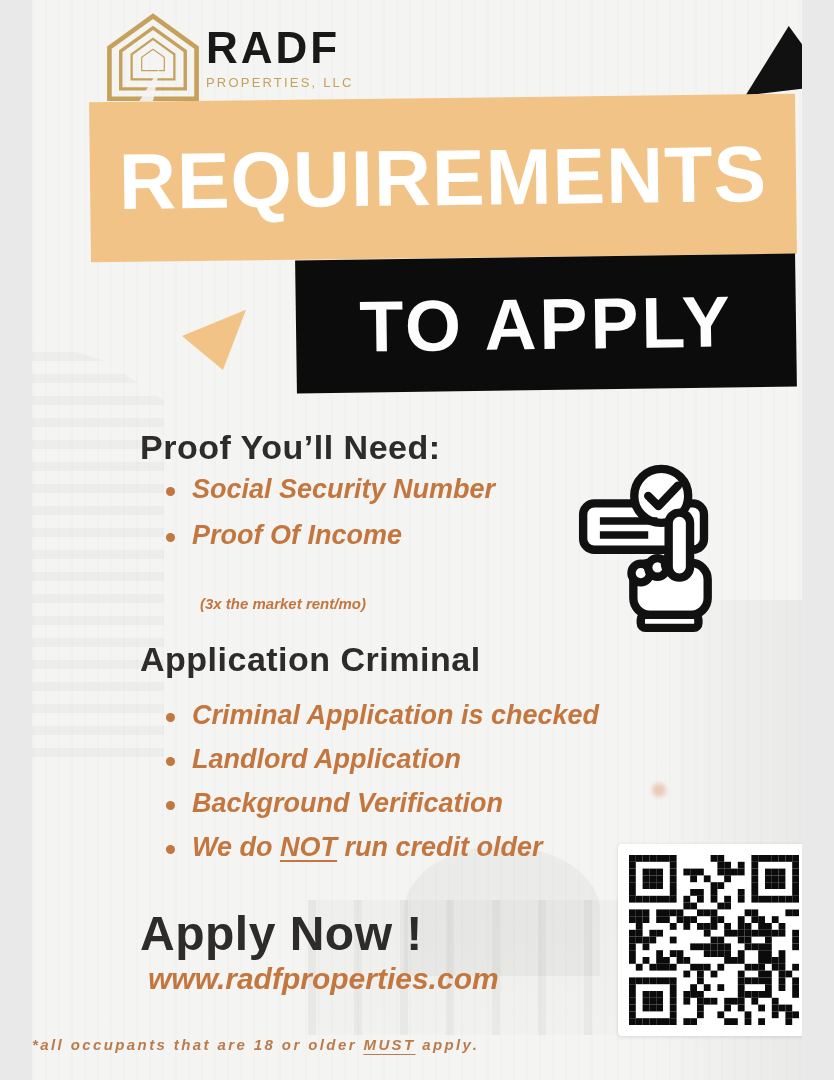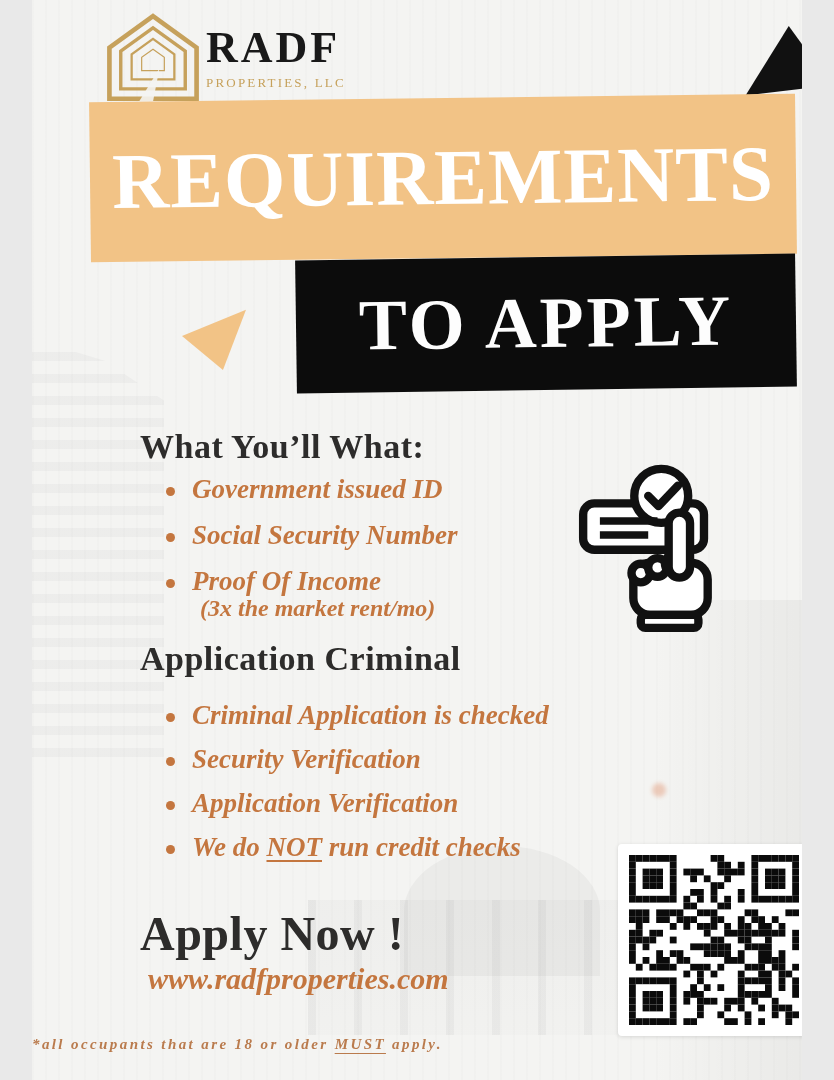--- a/index.html
+++ b/index.html
@@ -2,21 +2,21 @@
 <html style="--tan: #F2C386; --orange: #C4763F; --banner-black: #0C0C0C; --heading-dark: #2D2C2B; --gold: #C6A15B;"><head>
 <meta charset="utf-8">
 <style>
   html,body{margin:0;padding:0;background:#e9e9e9;}
   .page{
     position:relative;
     width:770px;height:1080px;
     margin:0 auto;
     overflow:hidden;
     background:#f4f4f2;
-    font-family:Liberation Serif, serif;
+    font-family:Liberation Sans, sans-serif;
   }
   
   .bg-stripes{
     position:absolute;inset:0;
     background:repeating-linear-gradient(90deg, rgba(0,0,0,0.013) 0 2px, transparent 2px 13px);
     pointer-events:none;
   }
   .bg-left-tower{
     position:absolute;left:0;top:330;width:132px;height:440px;
     top:330px;
@@ -101,21 +101,21 @@
     white-space:nowrap;
   }
   ul.flyer-list.need li{margin-bottom:15px;}
   ul.flyer-list.proc li{margin-bottom:13px;}
   ul.flyer-list li::before{
     content:"";position:absolute;left:2px;top:13px;width:9px;height:9px;border-radius:50%;
     background:var(--orange,#C4763F);
   }
   .need-note{
     position:absolute;left:168px;top:595px;
-    font-size:24px;font-weight:700;font-style:italic;color:var(--orange,#C4763F);
+    font-size:15px;font-weight:700;font-style:italic;color:var(--orange,#C4763F);
     white-space:nowrap;
   }
   .u{ text-decoration:underline; text-underline-offset:4px; }
   .website{
     position:absolute;left:116px;top:962px;
     font-size:30px;font-weight:700;font-style:italic;color:var(--orange,#C4763F);
     white-space:nowrap;
   }
   .footer-note{
     position:absolute;left:0;top:1036px;width:100%;
@@ -163,23 +163,22 @@
   <div class="tri-top-right"></div>
   <div class="tri-left"></div>
 
   <div class="banner-tan">
     <span class="txt">REQUIREMENTS</span>
   </div>
   <div class="banner-black">
     <span class="txt">TO APPLY</span>
   </div>
 
-  <div class="h1 what">What You’ll What:</div>
+  <div class="h1 what">Proof You’ll Need:</div>
   <ul class="flyer-list need">
-    <li>Government issued ID</li>
     <li>Social Security Number</li>
     <li>Proof Of Income</li>
   </ul>
   <div class="need-note">(3x the market rent/mo)</div>
 
   <svg class="hand-icon" viewBox="0 0 170 190">
     <g stroke="#111" stroke-width="9" fill="#ffffff" stroke-linejoin="round">
       <rect x="12" y="48" width="130" height="50" rx="12"></rect>
       <circle cx="96" cy="40" r="29"></circle>
     </g>
@@ -192,23 +191,23 @@
       <circle cx="92" cy="117" r="10"></circle>
       <circle cx="110" cy="113" r="10"></circle>
       <rect x="104" y="58" width="23" height="70" rx="11.5"></rect>
       <rect x="74" y="168" width="62" height="14" rx="5"></rect>
     </g>
   </svg>
 
   <div class="h1 process">Application Criminal</div>
   <ul class="flyer-list proc">
     <li>Criminal Application is checked</li>
-    <li>Security Verification</li>
-    <li>Application Verification</li>
-    <li><span>We do </span><span class="u">NOT</span><span> run credit checks</span></li>
+    <li>Landlord Application</li>
+    <li>Background Verification</li>
+    <li><span>We do </span><span class="u">NOT</span><span> run credit older</span></li>
   </ul>
 
   <div class="h1 apply">Apply Now !</div>
   <div class="website">www.radfproperties.com</div>
 
   <div class="qr-card">
     <svg id="qr-svg" width="170" height="170" viewBox="0 0 175 175">
         <g fill="#0b0b0b">
           <rect x="0" y="0" width="7" height="7"></rect>
           <rect x="7" y="0" width="7" height="7"></rect>

